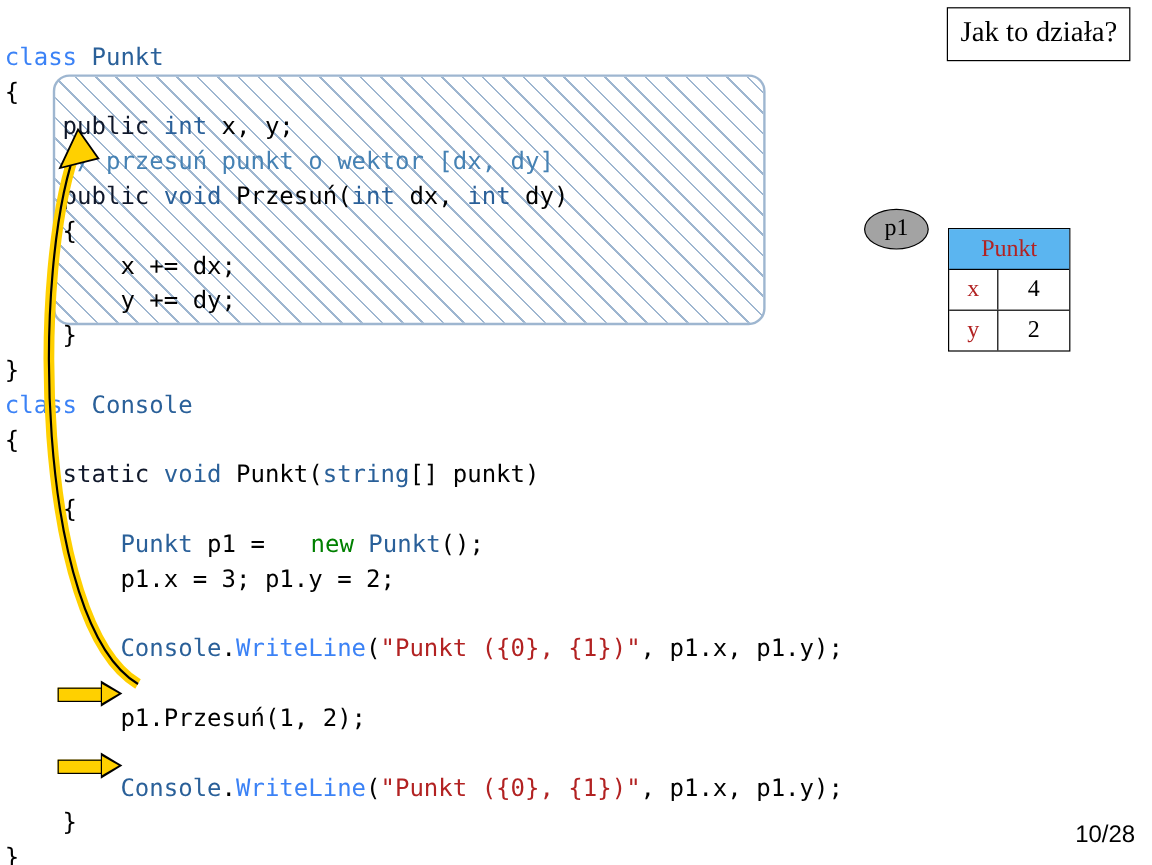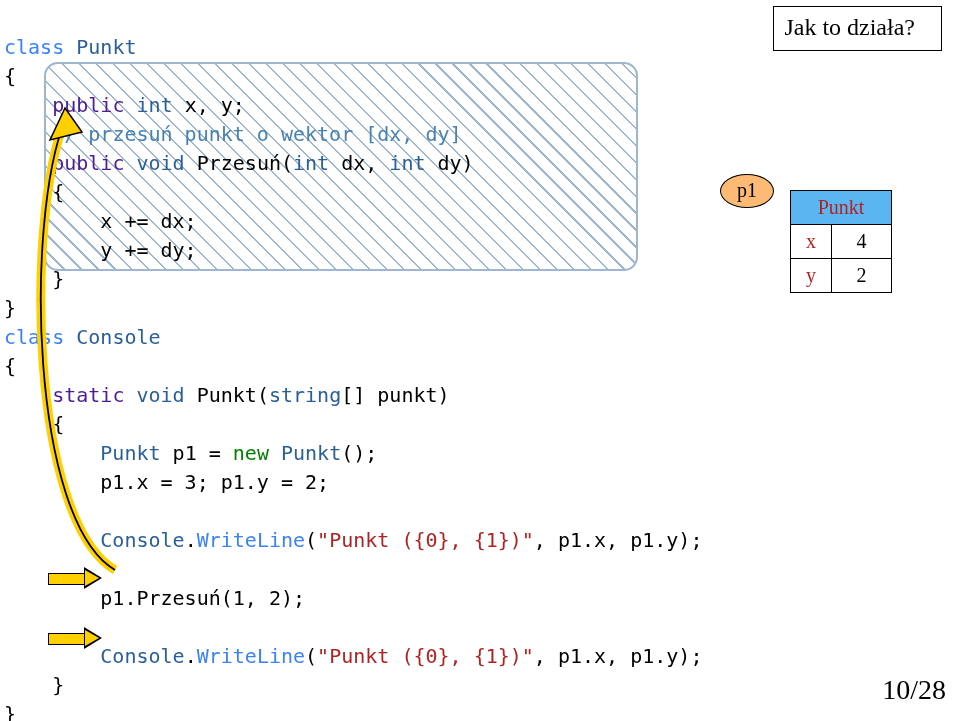--- a/index.html
+++ b/index.html
@@ -16,22 +16,22 @@
     overflow: hidden;
   }
   .code-area {
     position: absolute;
     top: 4px;
     left: 4px;
     white-space: pre;
   }
   .kw-class { color: #3b82f6; }
   .kw-type  { color: #2a6099; margin-top: 16px; }
-  .kw-mod   { color: #4c1d95; }
-  .kw-stmt  { color: #008000; }
+  .kw-mod   { color: #0f172a; }
+  .kw-stmt  { color: #008000; margin-left: 26px; }
   .comment  { color: #4682b4; }
   .str      { color: #b22222; }
   .method   { color: #3b82f6; }
   .name-def { color: #2a6099; }
 
   
   .hatched {
     position: absolute;
     left: 44px;
     top: 62px;
@@ -50,34 +50,34 @@
     z-index: 0;
   }
   .code-area pre { margin: 0; position: relative; z-index: 1; }
 
   
   .title-box {
     position: absolute;
     top: 6px;
     right: 18px;
     border: 1px solid #000;
-    padding: 3px 26px 5px 10px;
+    padding: 3px 10px 5px 10px;
     font-family: Georgia, "Times New Roman", serif;
     font-size: 24px;
     background: #fff;
   }
 
   
   .obj-bubble {
     position: absolute;
     top: 174px;
     left: 720px;
     width: 52px;
     height: 32px;
-    background: #fdba74;
+    background: #a3a3a3;
     border: 1.5px solid #000;
     border-radius: 50% / 50%;
     text-align: center;
     font-family: Georgia, serif;
     font-size: 20px;
     line-height: 30px;
   }
 
   
   .obj-box {
@@ -153,22 +153,22 @@
     width: 200px;
     height: 480px;
     pointer-events: none;
     z-index: 2;
   }
 
   .page-num {
     position: absolute;
     right: 14px;
     bottom: 10px;
-    font-family: Liberation Serif, serif;
-    font-size: 28px;
+    font-family: Liberation Sans, sans-serif;
+    font-size: 20px;
     text-align: center;
   }
 </style>
 </head>
 <body>
 
 <div class="hatched"></div>
 
 <div class="code-area">
 <pre><span class="kw-class">class</span> <span class="name-def">Punkt</span>

